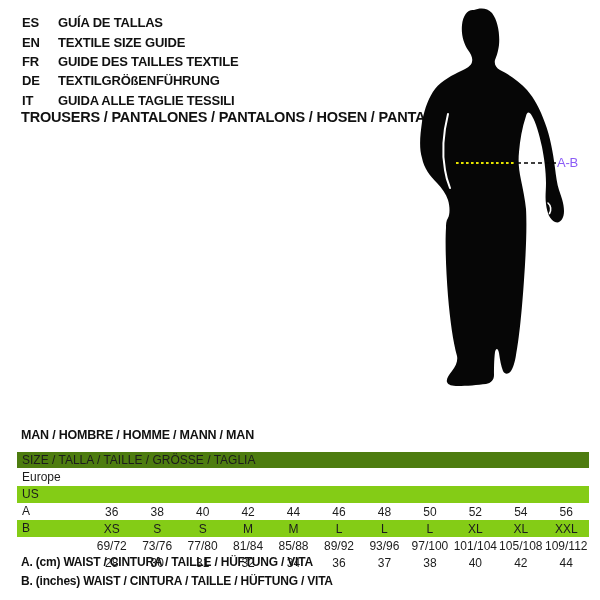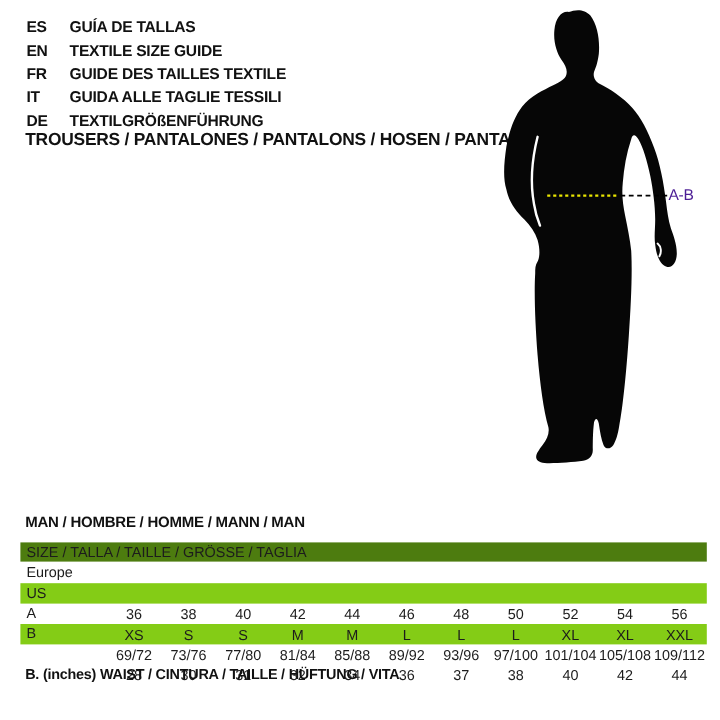--- a/index.html
+++ b/index.html
@@ -21,21 +21,21 @@
   .category{
     position:absolute;left:21px;top:109px;
     font-size:14.5px;font-weight:700;letter-spacing:-0.2px;
   }
 
   
   .figure{position:absolute;left:410px;top:0;width:190px;height:420px;}
   .figure svg{display:block;width:190px;height:420px;}
   .ab-label{
     position:absolute;left:557px;top:155px;
-    font-size:13px;font-weight:400;letter-spacing:-0.2px;color:#4c1d95;
+    font-size:13px;font-weight:400;letter-spacing:-0.2px;color:#8b5cf6;
   }
 
   
   .section-title{
     position:absolute;left:21px;top:428px;
     font-size:12.5px;font-weight:700;letter-spacing:-0.2px;
   }
 
   
   .size-table{position:absolute;left:17px;top:452px;width:572px;font-size:12px;color:#1c1c1c;}
@@ -64,26 +64,26 @@
     </div>
     <div class="lang-row">
       <span class="lang-code">EN</span>
       <span class="lang-label">TEXTILE SIZE GUIDE</span>
     </div>
     <div class="lang-row">
       <span class="lang-code">FR</span>
       <span class="lang-label">GUIDE DES TAILLES TEXTILE</span>
     </div>
     <div class="lang-row">
+      <span class="lang-code">DE</span>
+      <span class="lang-label">TEXTILGRÖßENFÜHRUNG</span>
+    </div>
+    <div class="lang-row">
       <span class="lang-code">IT</span>
       <span class="lang-label">GUIDA ALLE TAGLIE TESSILI</span>
-    </div>
-    <div class="lang-row">
-      <span class="lang-code">DE</span>
-      <span class="lang-label">TEXTILGRÖßENFÜHRUNG</span>
     </div>
   </div>
 
   <div class="category">TROUSERS / PANTALONES / PANTALONS / HOSEN / PANTALONI</div>
 
   <div class="figure">
     <svg viewBox="0 0 190 420" xmlns="http://www.w3.org/2000/svg">
       <path fill="#060606" d="
         M64,10
         C58,9 53,15 52,25
@@ -197,16 +197,17 @@
       <span class="t-cell">36</span>
       <span class="t-cell">37</span>
       <span class="t-cell">38</span>
       <span class="t-cell">40</span>
       <span class="t-cell">42</span>
       <span class="t-cell">44</span>
     </div>
   </div>
 
   <div class="footnotes">
+    <div class="footnote">A. (cm) WAIST / CINTURA / TAILLE / HÜFTUNG / VITA</div>
     <div class="footnote">B. (inches) WAIST / CINTURA / TAILLE / HÜFTUNG / VITA</div>
   </div>
 
 </div>
 
 </body></html>

